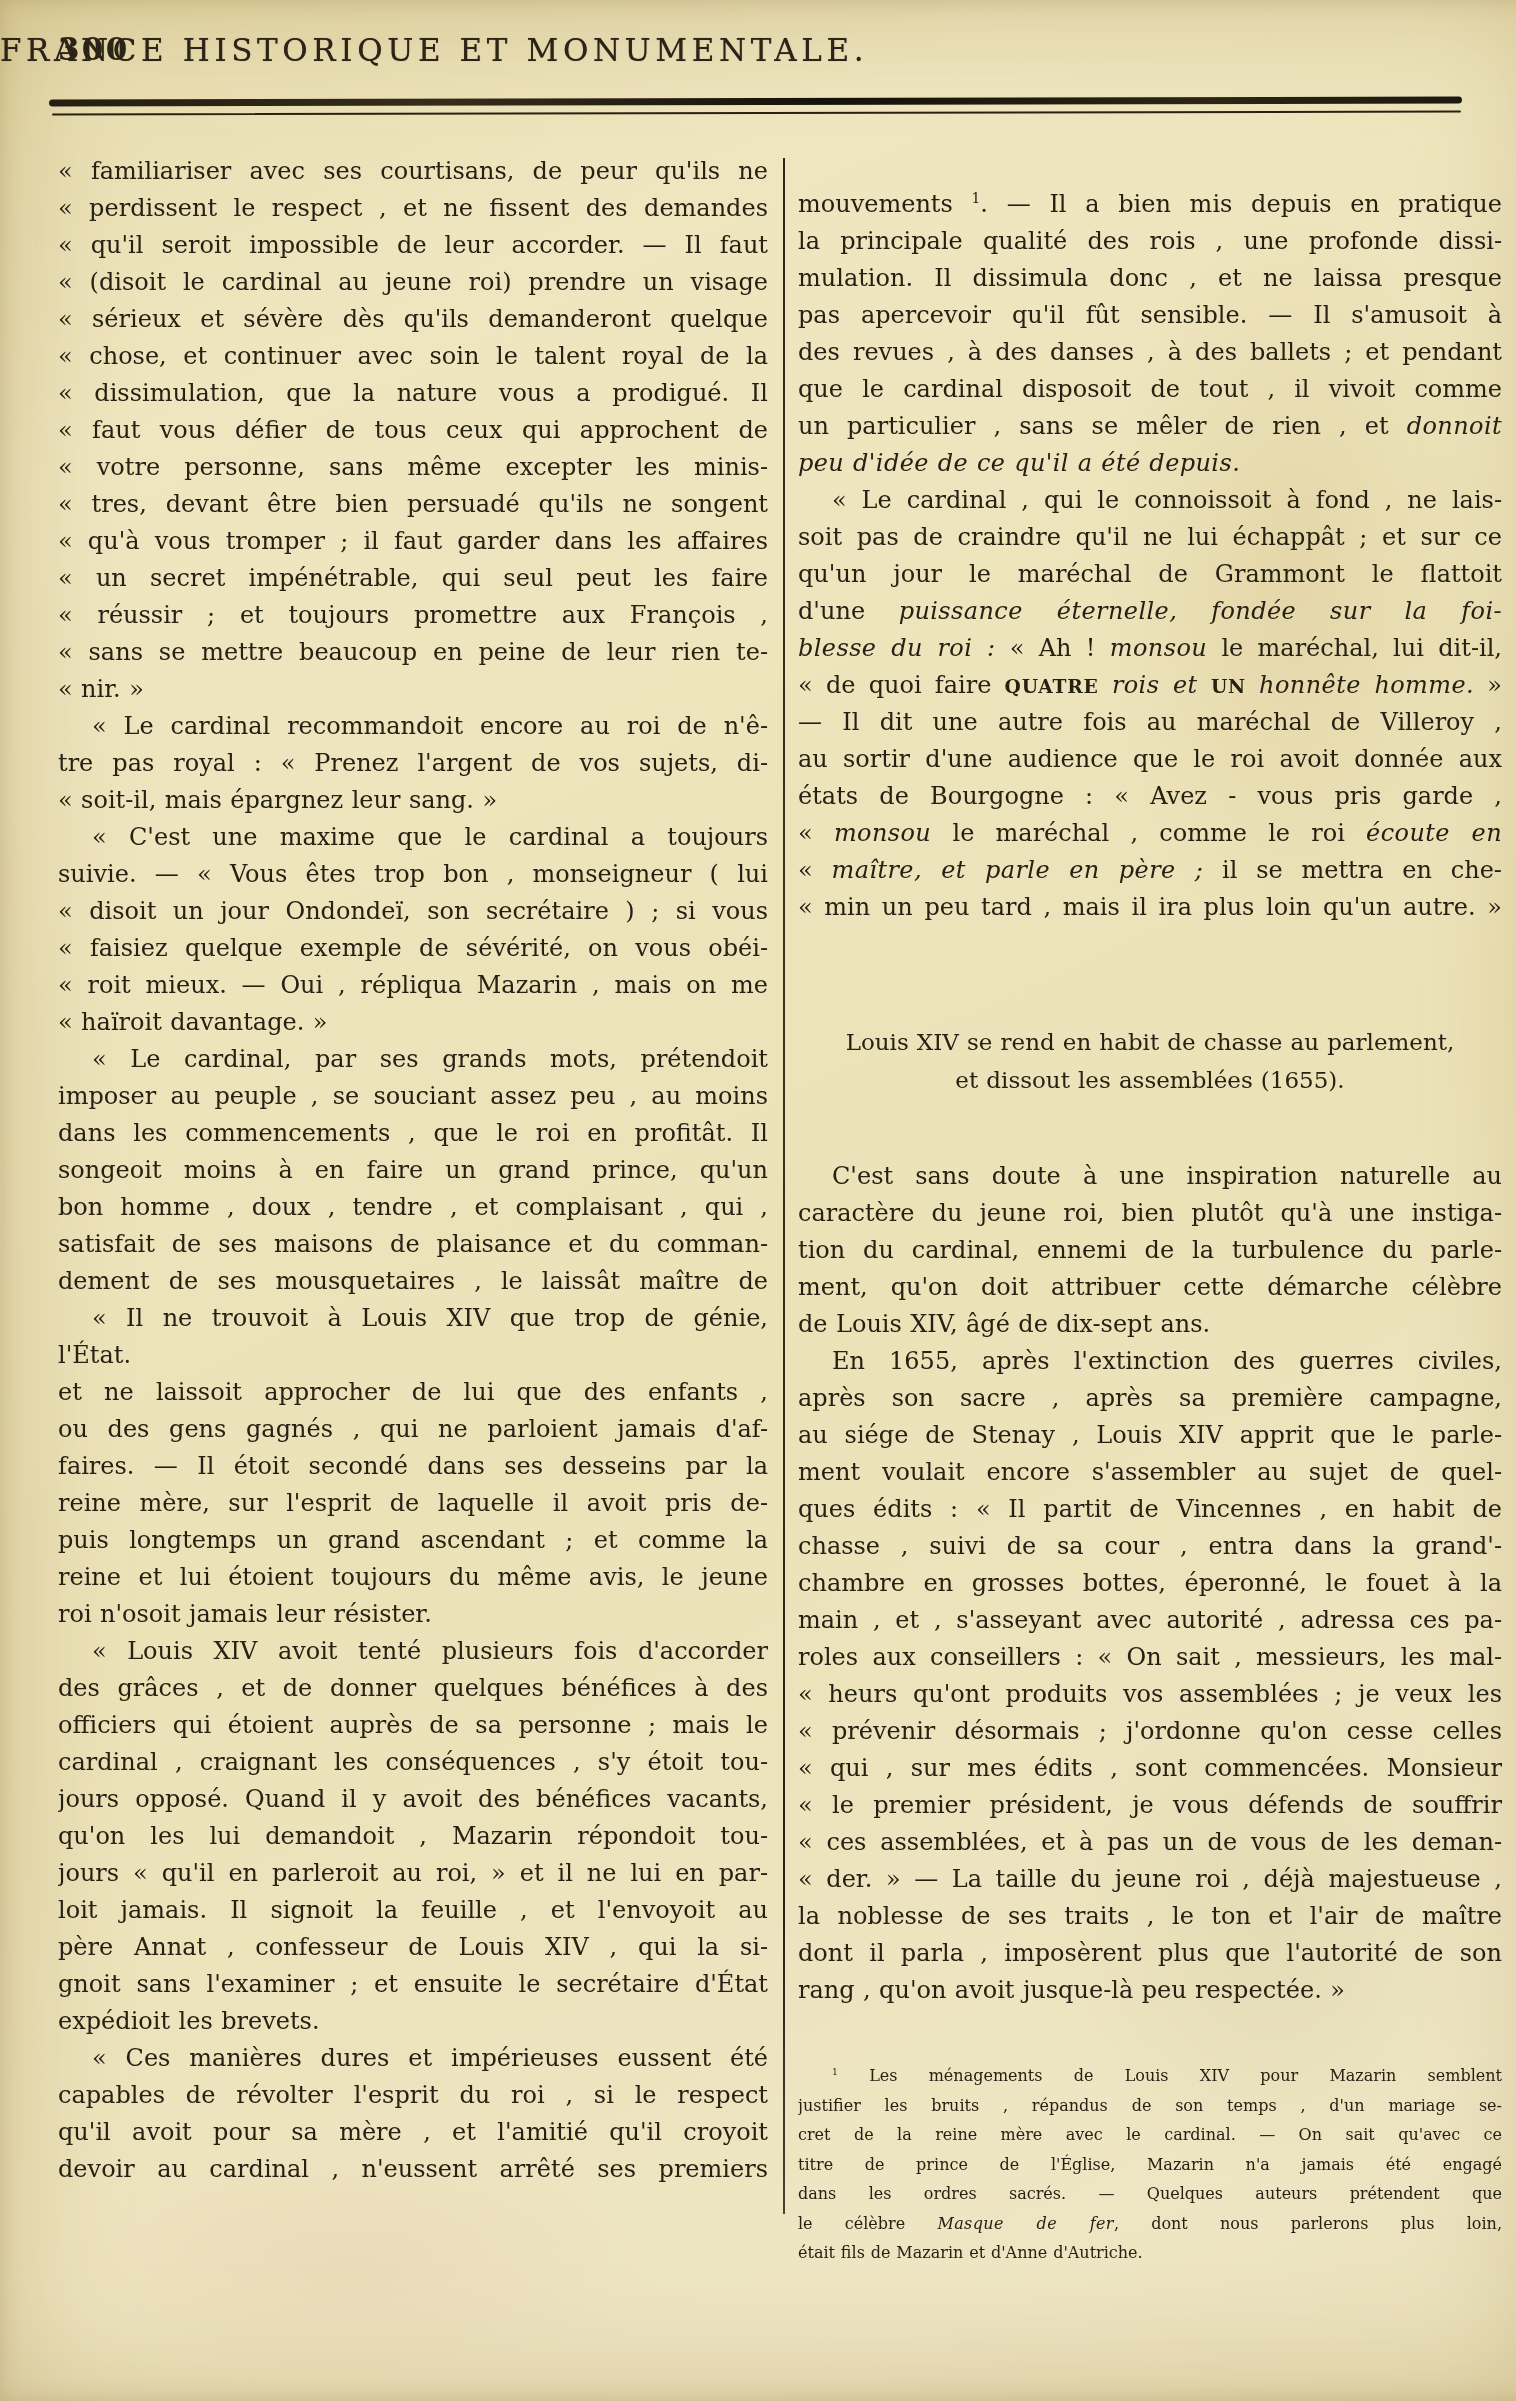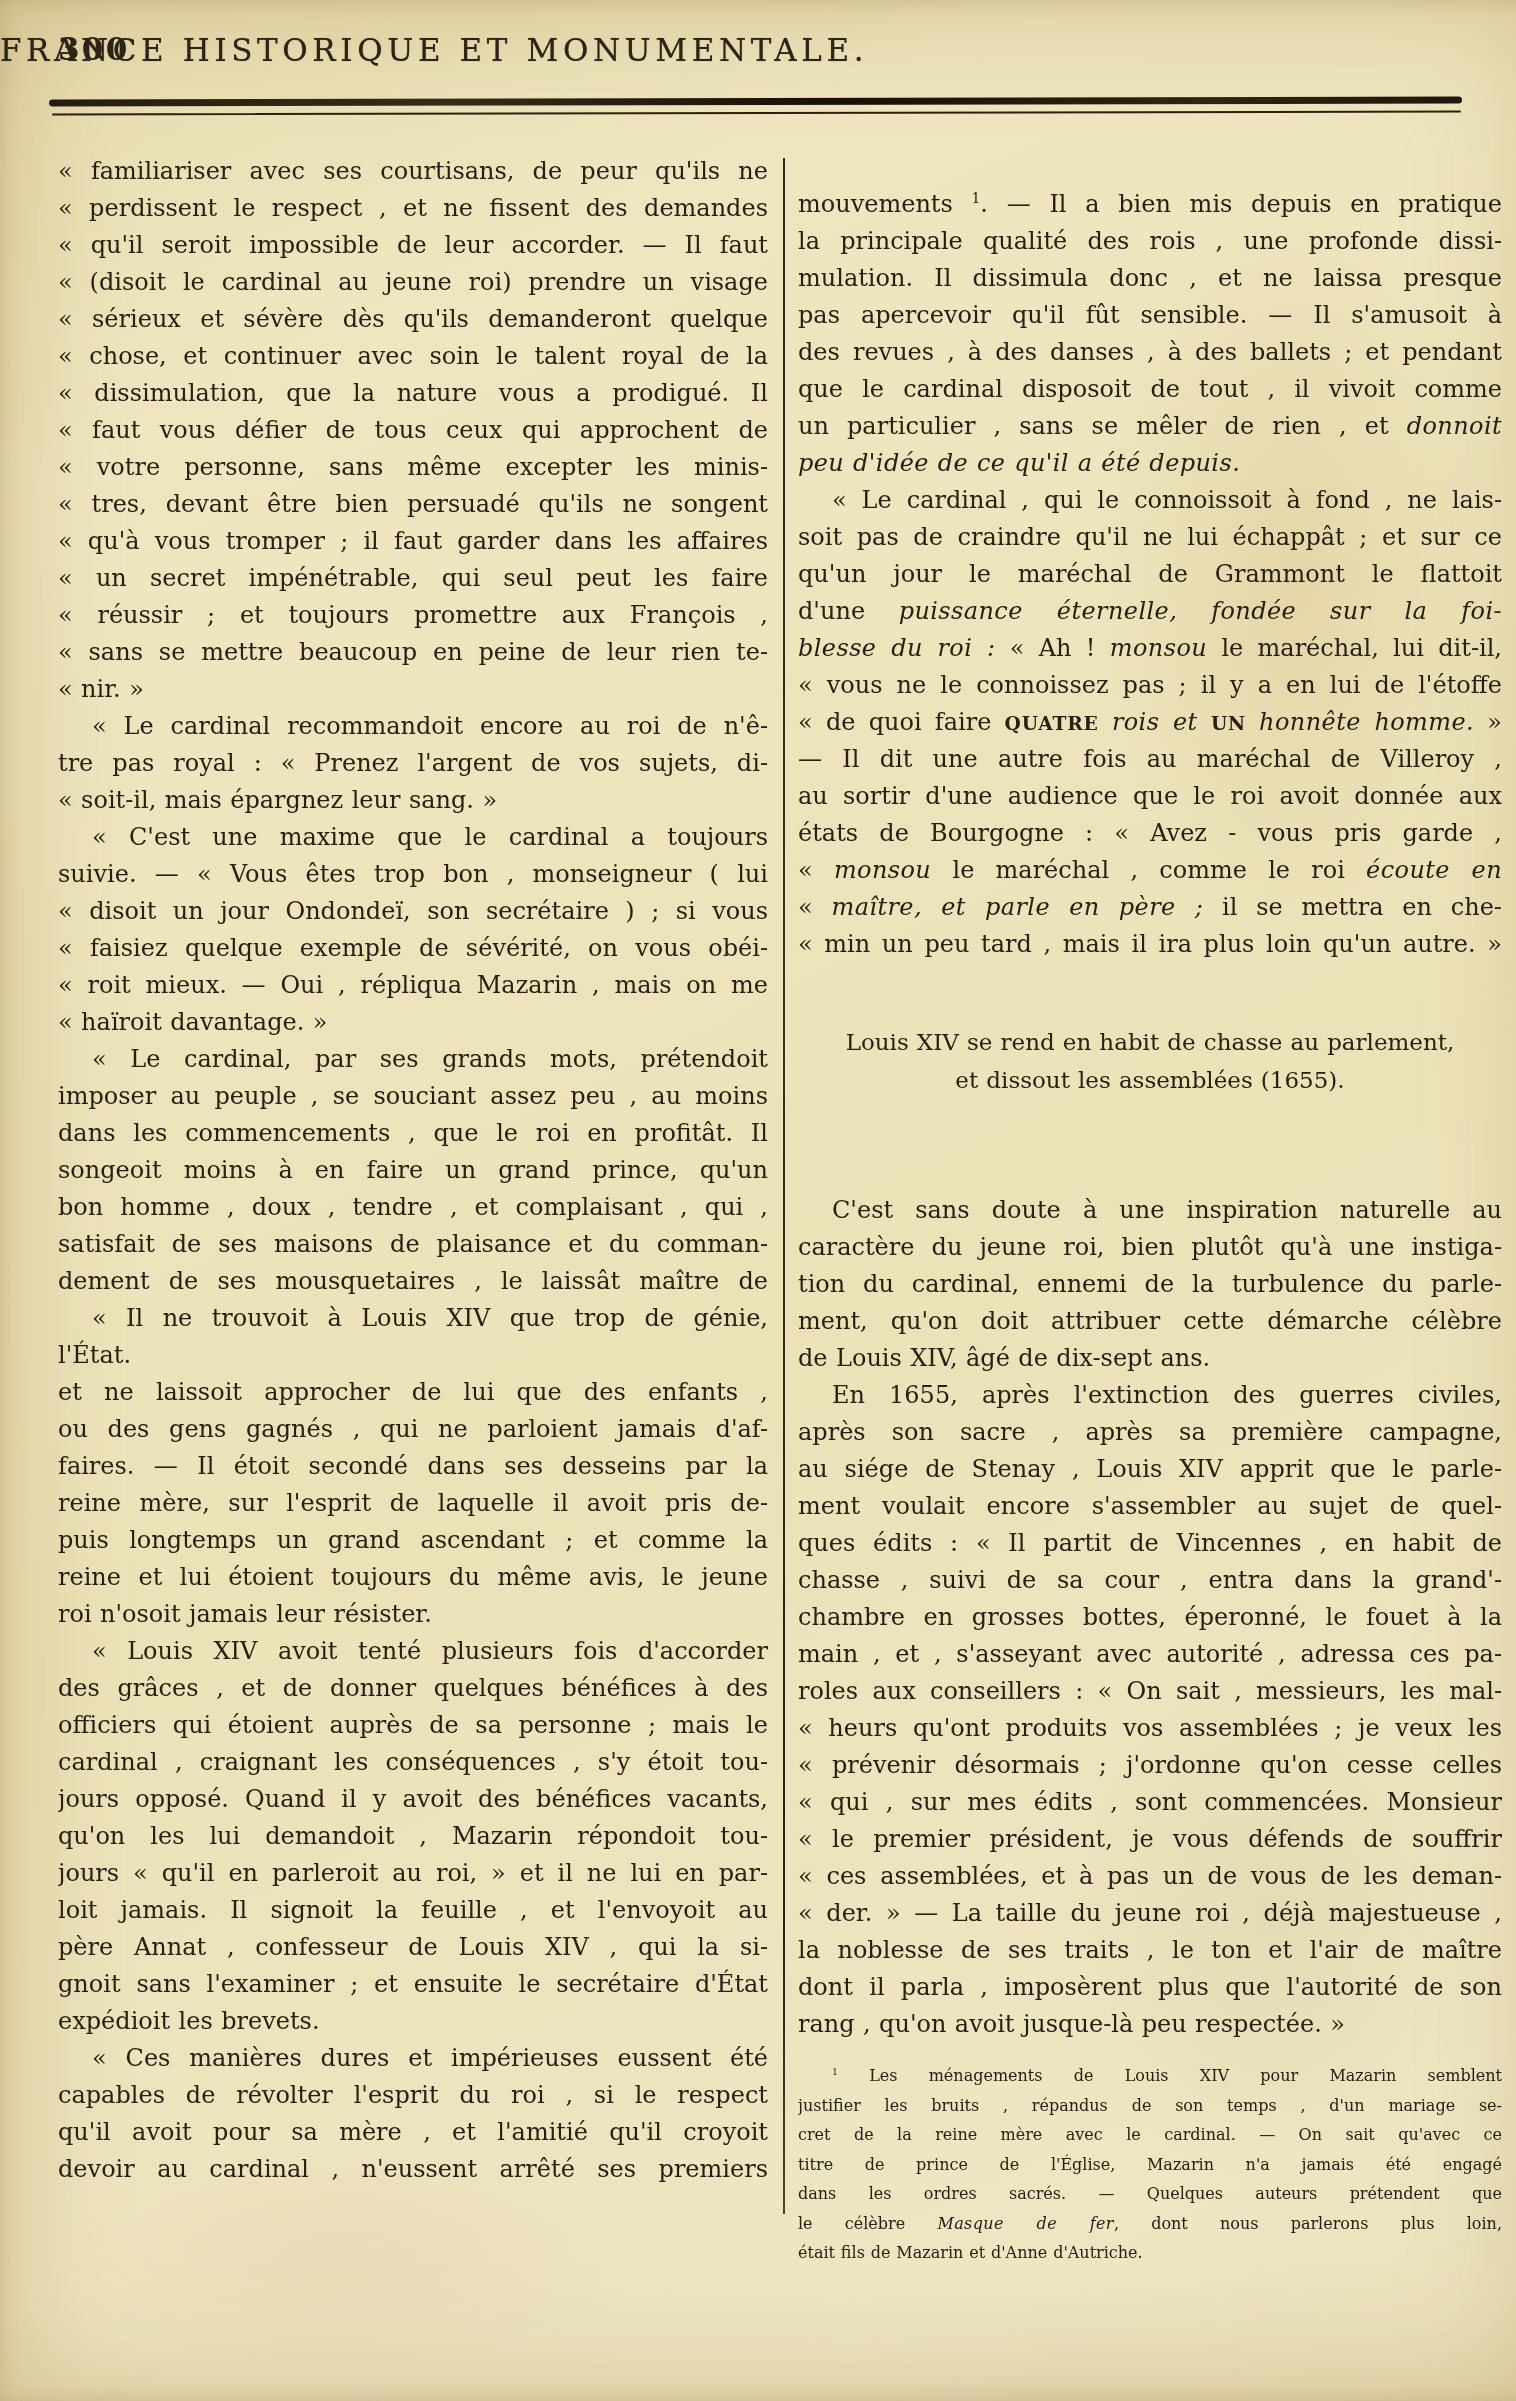--- a/index.html
+++ b/index.html
@@ -20,21 +20,21 @@
   .rule-thin{position:absolute;left:52px;top:112px;width:1409px;height:2.3px;border-radius:1.5px;transform:rotate(-.12deg);background:#27210f;}
   .divider{position:absolute;left:783px;top:158px;width:2.3px;height:2056px;background:linear-gradient(180deg,#2e2717,#3a3220 40%,#272013 85%,#4a4130);}
   .col{position:absolute;top:153px;}
   .col.left{left:58px;width:710px;}
   .col.right{left:798px;width:704px;margin-top:33px;}
   .tl{height:37px;line-height:37px;font-size:24px;text-align:justify;text-align-last:justify;overflow:hidden;white-space:normal;word-spacing:0.8px;}
   .tl.end{text-align-last:left;}
   .ind{display:inline-block;width:34px;}
   .heading{position:absolute;left:798px;top:1023px;width:704px;}
   .heading .tl{font-size:23px;height:38px;line-height:38px;text-align:center;text-align-last:center;}
-  .para2{position:absolute;left:798px;top:1192px;width:704px;}
+  .para2{position:absolute;left:798px;top:1158px;width:704px;}
   .footnote{position:absolute;left:798px;top:2061px;width:704px;}
   .footnote .tl{font-size:16px;height:29.5px;line-height:29.5px;}
   sup{font-size:58%;vertical-align:super;line-height:0;}
   .sc{font-size:78%;font-weight:bold;letter-spacing:0.8px;}
   i{letter-spacing:0.4px;}
 </style>
 </head>
 <body>
 
 <div class="page">
@@ -116,21 +116,20 @@
       <div class="tl">pas apercevoir qu'il fût sensible. — Il s'amusoit à</div>
       <div class="tl">des revues , à des danses , à des ballets ; et pendant</div>
       <div class="tl">que le cardinal disposoit de tout , il vivoit comme</div>
       <div class="tl">un particulier , sans se mêler de rien , et <i>donnoit</i></div>
       <div class="tl end"><i>peu d'idée de ce qu'il a été depuis.</i></div>
       <div class="tl"><span class="ind"></span>« Le cardinal , qui le connoissoit à fond , ne lais-</div>
       <div class="tl">soit pas de craindre qu'il ne lui échappât ; et sur ce</div>
       <div class="tl">qu'un jour le maréchal de Grammont le flattoit</div>
       <div class="tl">d'une <i>puissance éternelle, fondée sur la foi-</i></div>
       <div class="tl"><i>blesse du roi :</i> « Ah ! <i>monsou</i> le maréchal, lui dit-il,</div>
-      <div class="tl">« vous ne le connoissez pas ; il y a en lui de l'étoffe</div>
       <div class="tl">« de quoi faire <span class="sc">QUATRE</span> <i>rois et</i> <span class="sc">UN</span> <i>honnête homme.</i> »</div>
       <div class="tl">— Il dit une autre fois au maréchal de Villeroy ,</div>
       <div class="tl">au sortir d'une audience que le roi avoit donnée aux</div>
       <div class="tl">états de Bourgogne : « Avez - vous pris garde ,</div>
       <div class="tl">« <i>monsou</i> le maréchal , comme le roi <i>écoute en</i></div>
       <div class="tl">« <i>maître, et parle en père ;</i> il se mettra en che-</div>
       <div class="tl">« min un peu tard , mais il ira plus loin qu'un autre. »</div>
     </div>
 
   <div class="heading">

